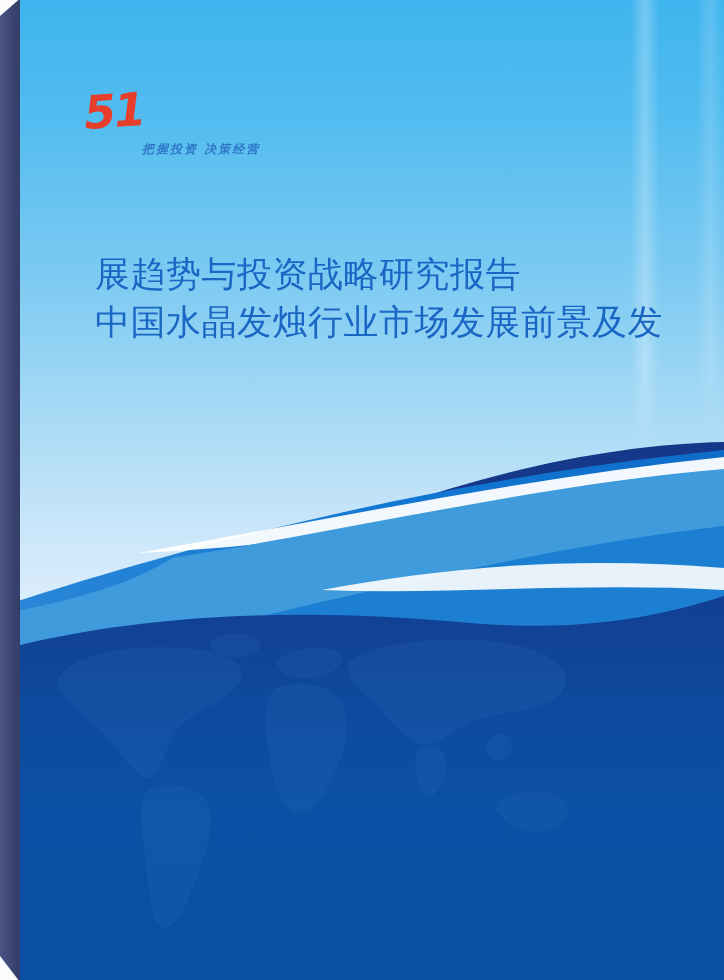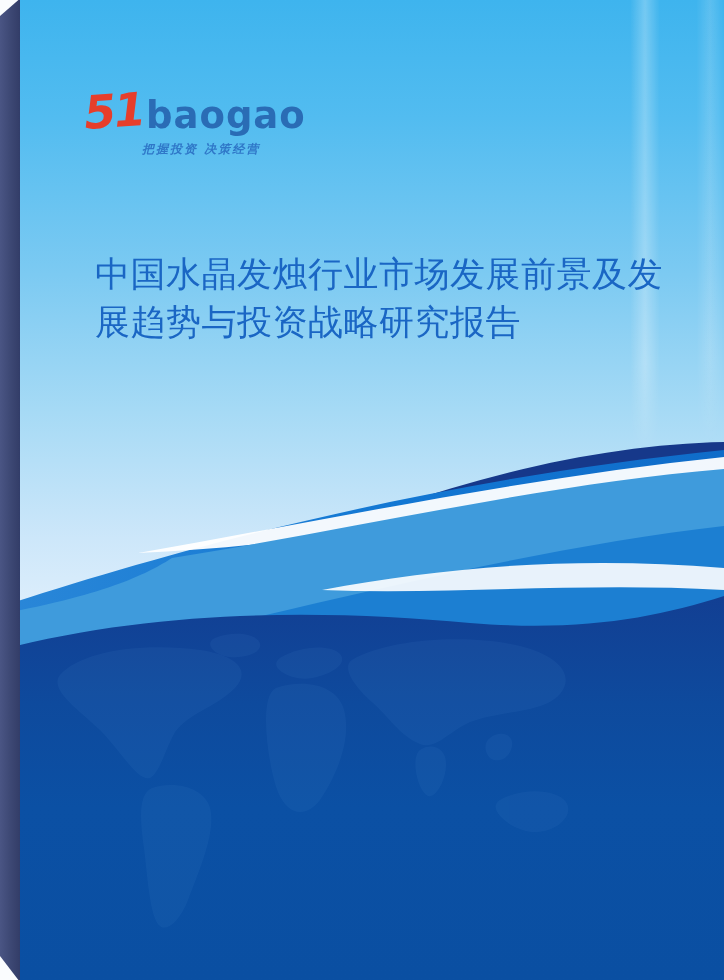--- a/index.html
+++ b/index.html
@@ -98,23 +98,22 @@
     </g>
   </svg>
 
   <div class="spine"></div>
   <div class="notch-top"></div>
   <div class="notch-bottom"></div>
 
   <div class="logo">
     <div class="logo-row">
       <span class="logo-number">51</span>
-      <span class="logo-name">baogao</span>
     </div>
     <div class="logo-tagline">把握投资 决策经营</div>
   </div>
 
   <div class="title">
+    <div>展趋势与投资战略研究报告</div>
     <div>中国水晶发烛行业市场发展前景及发</div>
-    <div>展趋势与投资战略研究报告</div>
   </div>
 
 </div>
 
 </body></html>

